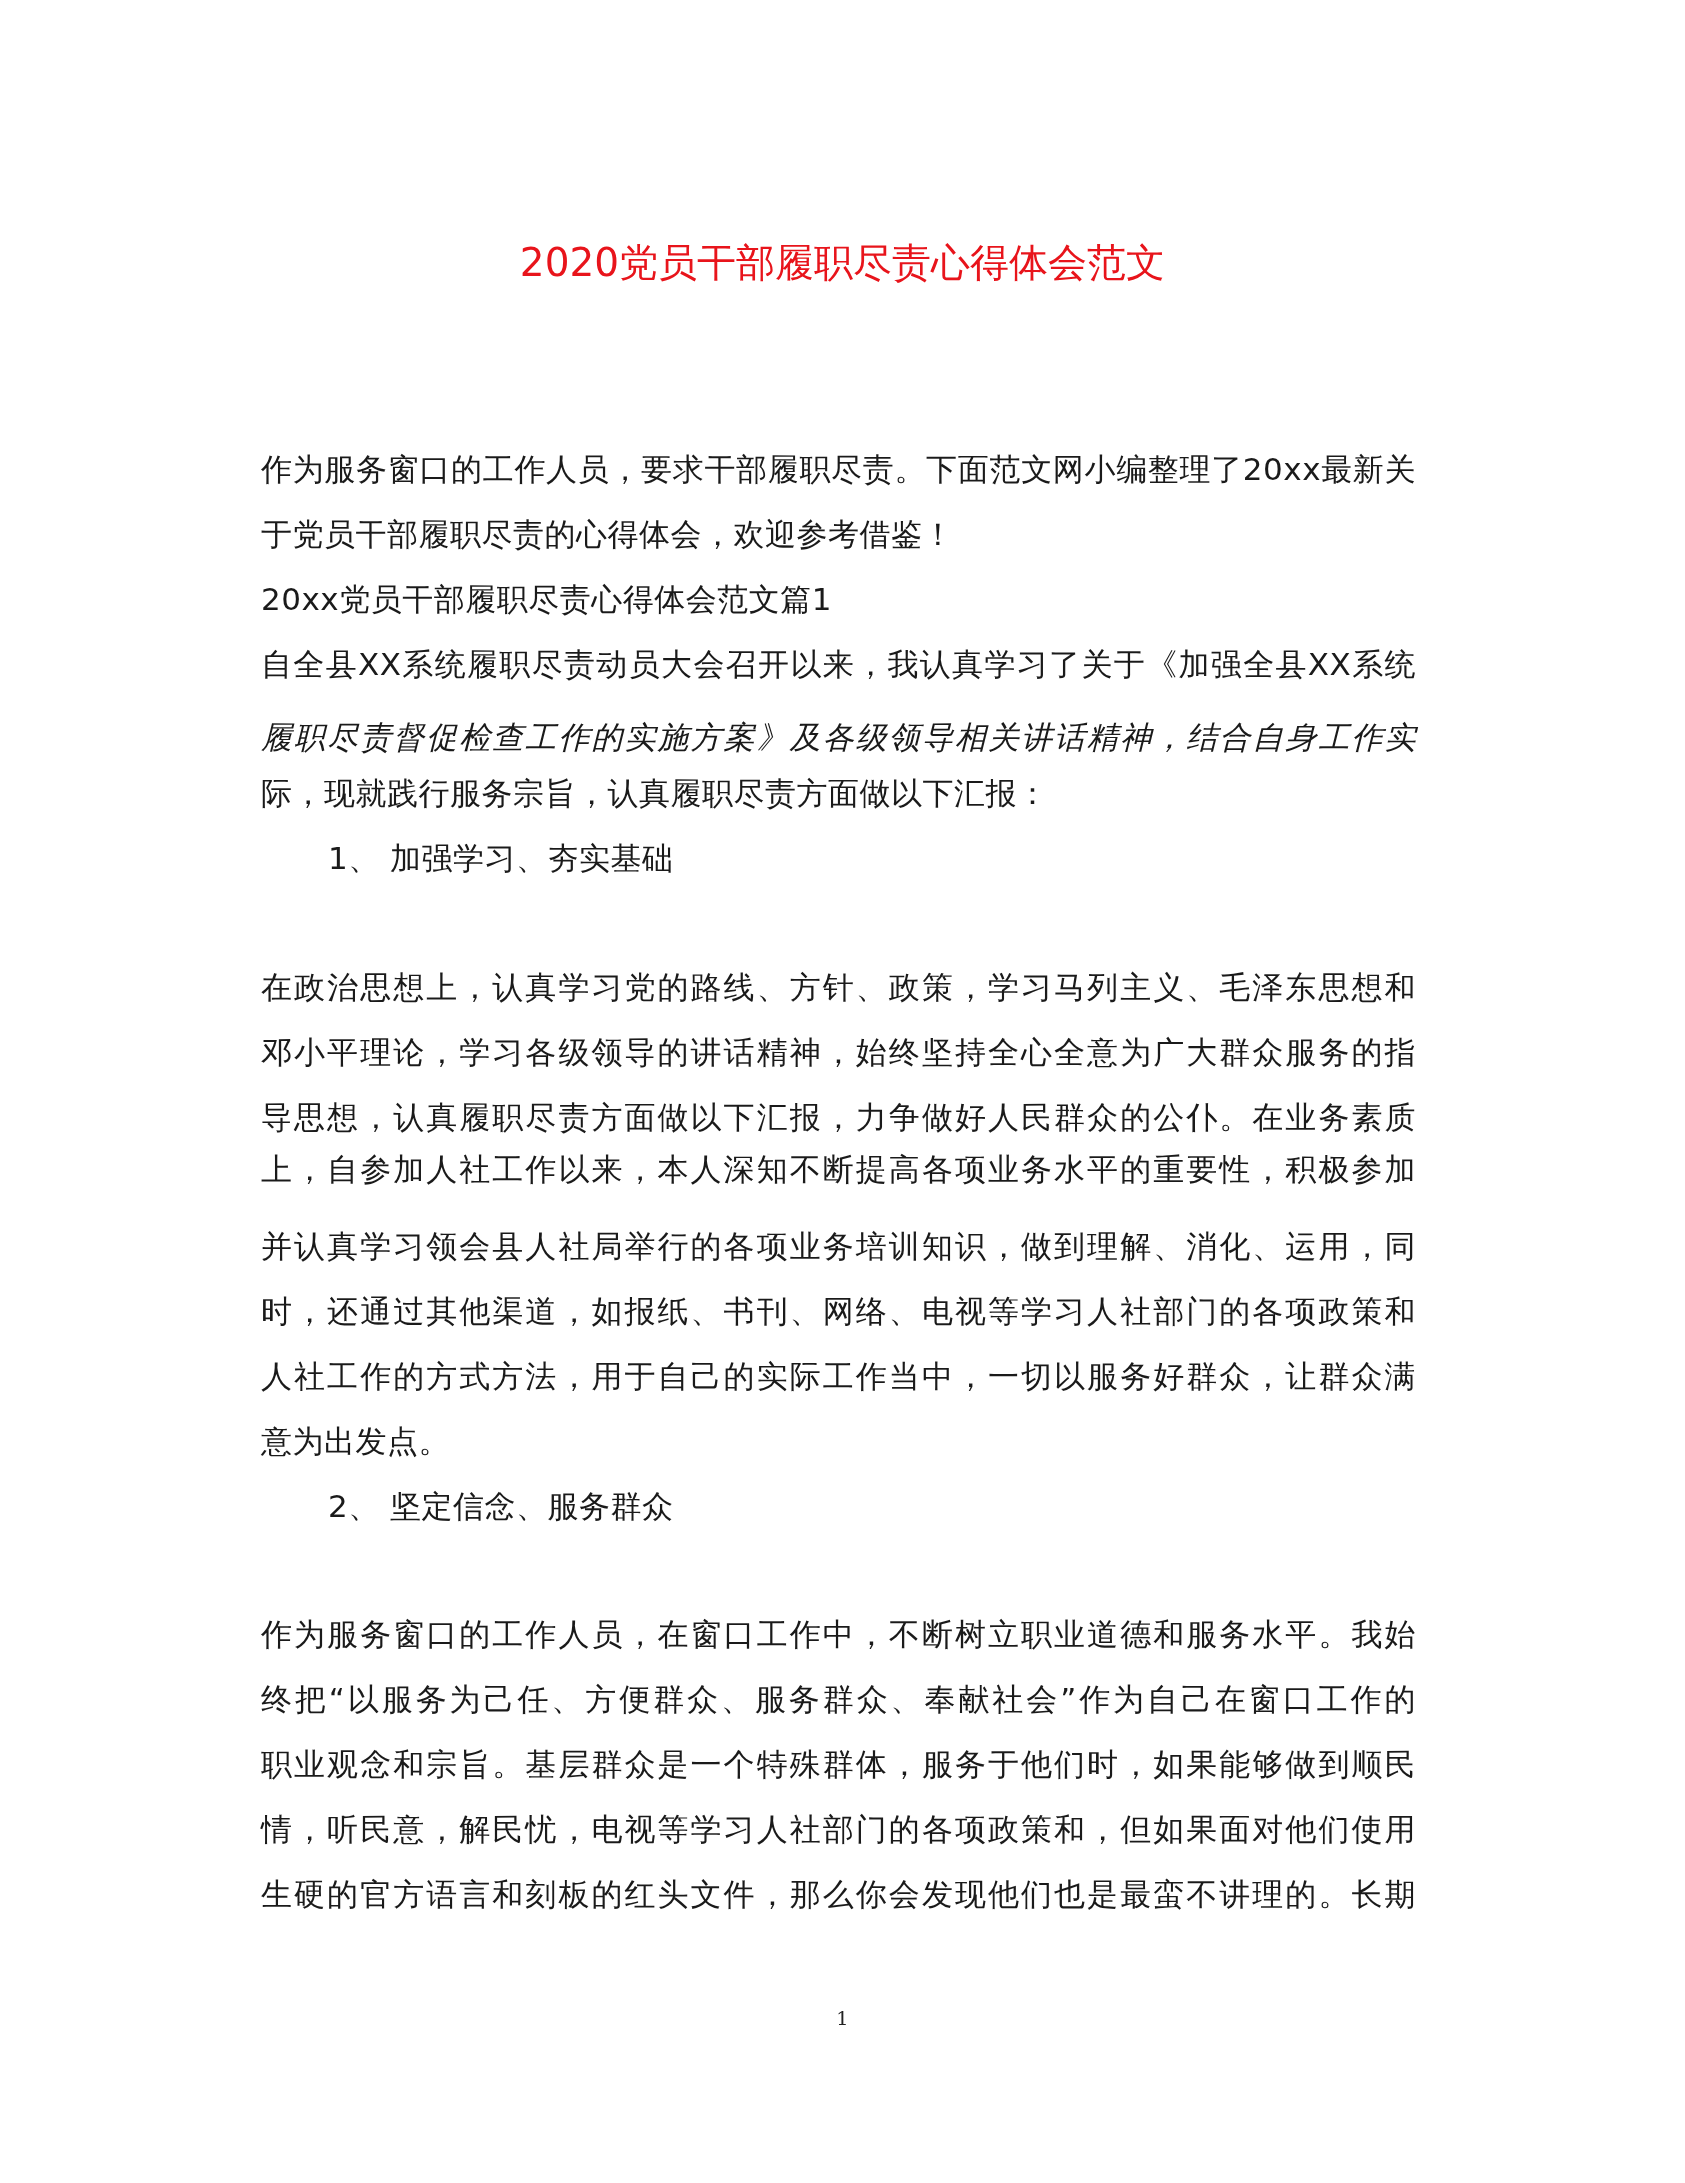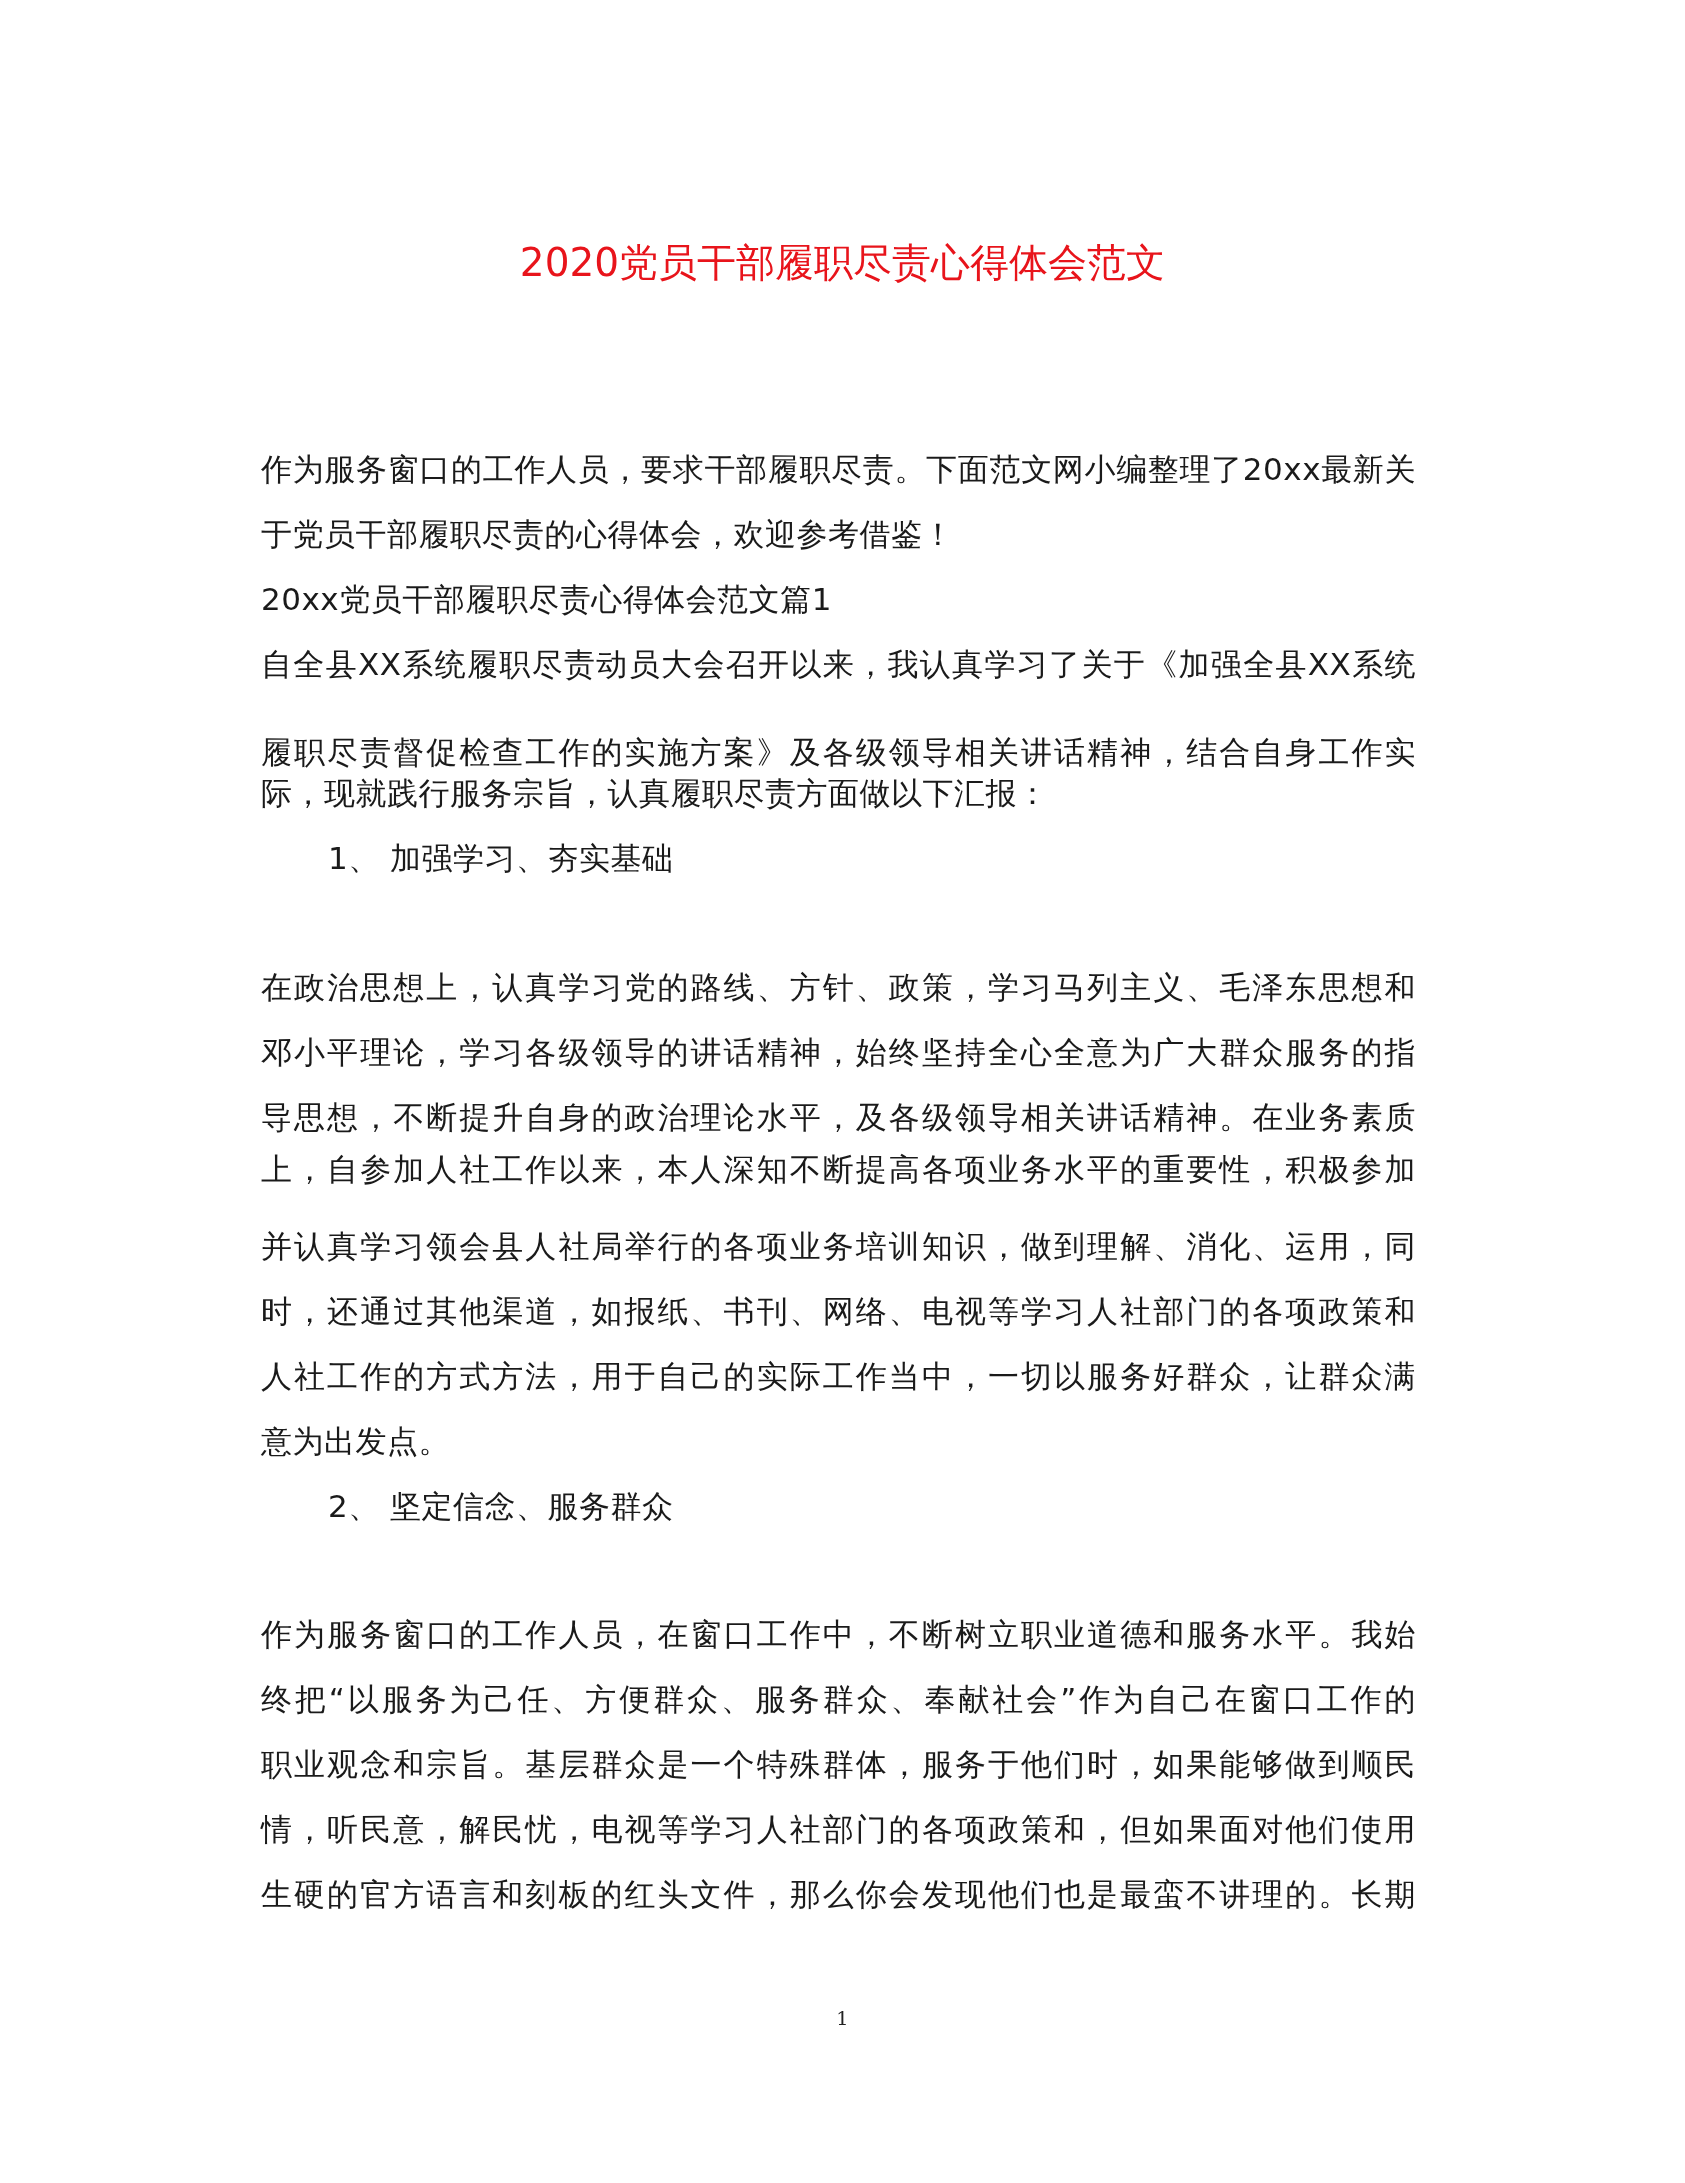--- a/index.html
+++ b/index.html
@@ -75,27 +75,27 @@
 
 <div class="page">
 
   <div class="title">2020党员干部履职尽责心得体会范文</div>
 
   <div class="body-text">
     <div class="line justify" style="top:448px;">作为服务窗口的工作人员，要求干部履职尽责。下面范文网小编整理了20xx最新关</div>
     <div class="line" style="top:513px;">于党员干部履职尽责的心得体会，欢迎参考借鉴！</div>
     <div class="line" style="top:578px;">20xx党员干部履职尽责心得体会范文篇1</div>
     <div class="line justify" style="top:643px;">自全县XX系统履职尽责动员大会召开以来，我认真学习了关于《加强全县XX系统</div>
-    <div class="line justify" style="top:731px;">履职尽责督促检查工作的实施方案》及各级领导相关讲话精神，结合自身工作实</div>
+    <div class="line justify" style="top:716px;font-style:italic;">履职尽责督促检查工作的实施方案》及各级领导相关讲话精神，结合自身工作实</div>
     <div class="line" style="top:772px;">际，现就践行服务宗旨，认真履职尽责方面做以下汇报：</div>
     <div class="line indent" style="top:837px;">1、  加强学习、夯实基础</div>
 
     <div class="line justify" style="top:966px;">在政治思想上，认真学习党的路线、方针、政策，学习马列主义、毛泽东思想和</div>
     <div class="line justify" style="top:1031px;">邓小平理论，学习各级领导的讲话精神，始终坚持全心全意为广大群众服务的指</div>
-    <div class="line justify" style="top:1096px;">导思想，不断提升自身的政治理论水平，及各级领导相关讲话精神。在业务素质</div>
+    <div class="line justify" style="top:1096px;">导思想，认真履职尽责方面做以下汇报，力争做好人民群众的公仆。在业务素质</div>
     <div class="line justify" style="top:1148px;">上，自参加人社工作以来，本人深知不断提高各项业务水平的重要性，积极参加</div>
     <div class="line justify" style="top:1225px;">并认真学习领会县人社局举行的各项业务培训知识，做到理解、消化、运用，同</div>
     <div class="line justify" style="top:1290px;">时，还通过其他渠道，如报纸、书刊、网络、电视等学习人社部门的各项政策和</div>
     <div class="line justify" style="top:1355px;">人社工作的方式方法，用于自己的实际工作当中，一切以服务好群众，让群众满</div>
     <div class="line" style="top:1420px;">意为出发点。</div>
     <div class="line indent" style="top:1485px;">2、  坚定信念、服务群众</div>
 
     <div class="line justify" style="top:1613px;">作为服务窗口的工作人员，在窗口工作中，不断树立职业道德和服务水平。我始</div>
     <div class="line justify" style="top:1678px;">终把“以服务为己任、方便群众、服务群众、奉献社会”作为自己在窗口工作的</div>
     <div class="line justify" style="top:1743px;">职业观念和宗旨。基层群众是一个特殊群体，服务于他们时，如果能够做到顺民</div>

